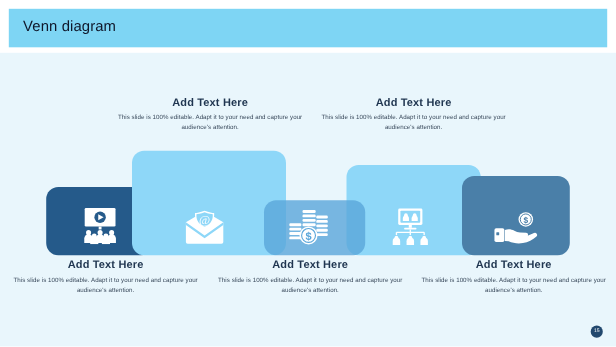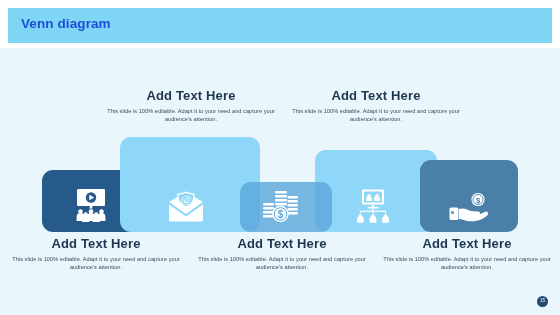--- a/index.html
+++ b/index.html
@@ -29,22 +29,22 @@
     top: 8px;
     width: 544px;
     height: 35px;
     background: #7ed5f4;
   }
   .header-title {
     position: absolute;
     left: 21px;
     top: 16px;
     font-size: 13.5px;
-    font-weight: bold;
-    color: #1d4ed8;
+    font-weight: normal;
+    color: #0f172a;
     letter-spacing: 0.1px;
     white-space: nowrap;
   }
 
   
   .body-canvas {
     position: absolute;
     left: 0px;
     top: 48px;
     width: 560px;
@@ -101,21 +101,21 @@
   .icon-3 { left: 261px; top: 190px; width: 40px; height: 33px; }
   .icon-4 { left: 353px; top: 189px; width: 40px; height: 34px; }
   .icon-5 { left: 448px; top: 192px; width: 42px; height: 30px; }
 
   
   .tblock {
     position: absolute;
     text-align: center;
   }
   .tblock .t-title {
-    font-size: 13px;
+    font-size: 10px;
     font-weight: bold;
     color: #1f3550;
     letter-spacing: 0.15px;
     margin: 0 0 3px 0;
     line-height: 1.2;
   }
   .tblock .t-body {
     font-size: 5.6px;
     color: #3a4a5c;
     line-height: 1.55;

